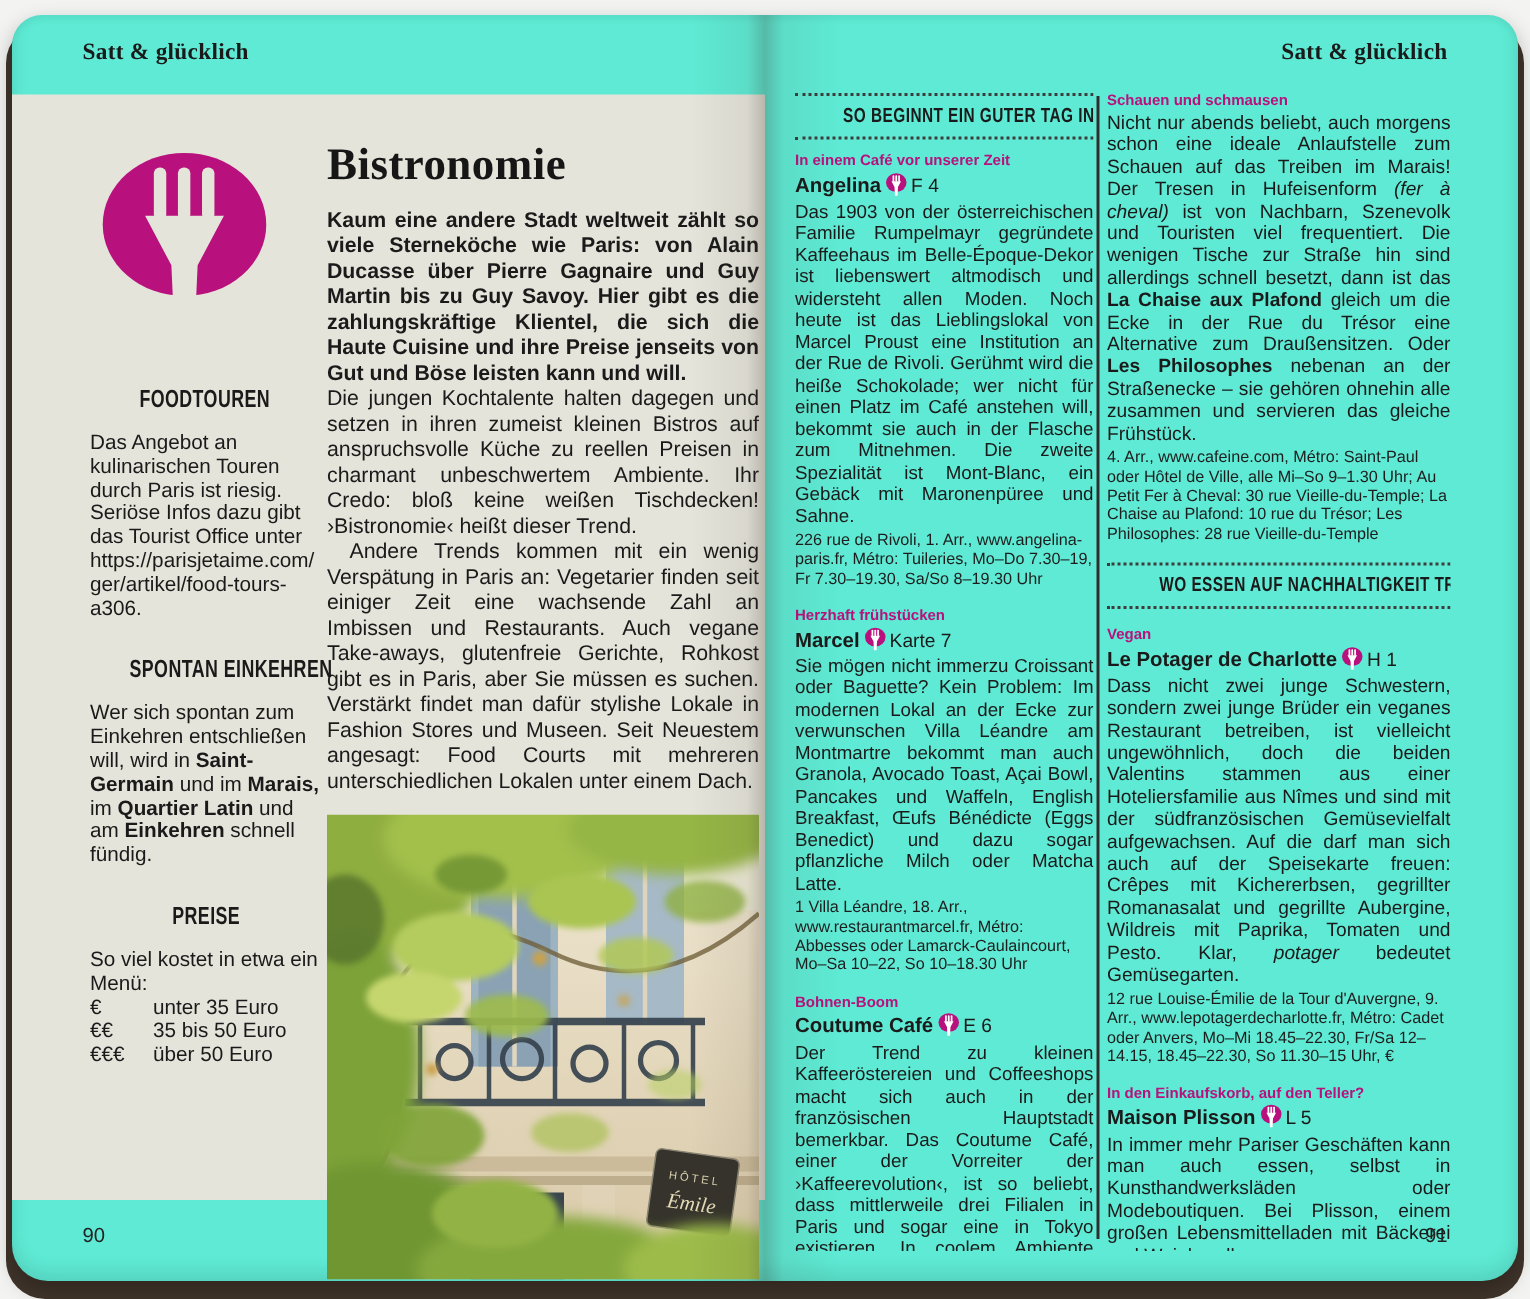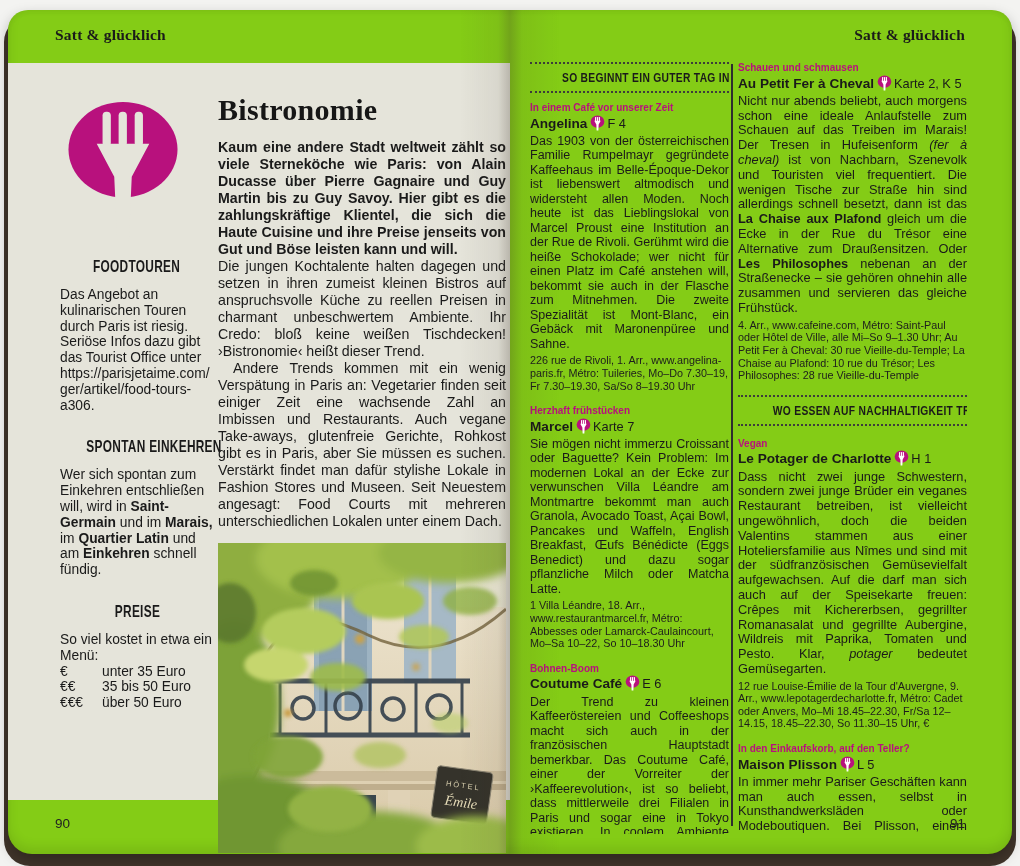--- a/index.html
+++ b/index.html
@@ -1,18 +1,18 @@
 <!DOCTYPE html>
 <html lang="de"><head>
 <meta charset="utf-8">
 <style>
   html,body{margin:0;padding:0;background:#f3f3f1;}
   .stage{position:relative;width:1020px;height:866px;overflow:hidden;font-family:"Liberation Sans",sans-serif;color:#1a1a1a;}
   .book-under{position:absolute;left:4px;right:4px;top:16px;bottom:0;background:#41352b;border-radius:26px;}
-  .spread{position:absolute;left:8px;right:8px;top:10px;height:844px;background:#84cc16;border-radius:20px 20px 24px 24px;overflow:hidden;
+  .spread{position:absolute;left:8px;right:8px;top:10px;height:844px;background:#5eead4;border-radius:20px 20px 24px 24px;overflow:hidden;
     box-shadow:0 6px 14px rgba(0,0,0,.28), inset 0 -6px 12px rgba(0,0,0,.10), inset 0 3px 5px rgba(0,0,0,.04);}
   .spine{position:absolute;left:452px;top:0;width:100px;height:100%;pointer-events:none;
     background:linear-gradient(to right, rgba(60,50,40,0) 0%, rgba(60,50,40,.07) 38%, rgba(60,50,40,.26) 50%, rgba(60,50,40,.07) 62%, rgba(60,50,40,0) 100%);}
   .run-head{position:absolute;top:16px;font-family:"Liberation Serif",serif;font-weight:700;font-size:15.5px;letter-spacing:.2px;}
   .run-head.left{left:47px;}
   .run-head.right{right:47px;text-align:right;}
   .folio{position:absolute;top:806px;font-size:13.5px;color:#222;}
   .folio.left{left:47px;} .folio.right{right:47px;}
 
   
@@ -240,31 +240,20 @@
               </svg></span><span class="loc">E 6</span>
         </div>
         <p class="ebody">Der Trend zu kleinen Kaffeeröstereien und Coffeeshops macht sich auch in der französischen Hauptstadt bemerkbar. Das Coutume Café, einer der Vorreiter der ›Kaffeerevolution‹, ist so beliebt, dass mittlerweile drei Filialen in Paris und sogar eine in Tokyo existieren. In coolem Ambiente gibt's zum hervorragenden Kaffee, Espresso oder Cappuccino auch Frühstück (oder Mittagessen oder Kuchen).</p>
 
       </div>
     </div>
 
     <div class="col col-right">
       <div class="entry">
         <div class="kicker">Schauen und schmausen</div>
-        <div class="nameline">
-          <span class="nm">Au Petit Fer à Cheval</span><span class="pin"><svg viewBox="0 0 100 110" width="15" height="16">
-                <ellipse cx="50" cy="46" rx="47" ry="43" fill="#b8117d"></ellipse>
-                <g fill="#fff">
-                  <rect x="33" y="13" width="8" height="29" rx="3.5"></rect>
-                  <rect x="46" y="13" width="8" height="29" rx="3.5"></rect>
-                  <rect x="59" y="13" width="8" height="29" rx="3.5"></rect>
-                  <path d="M28 40 L72 40 L58 66 L56 106 L44 106 L42 66 Z"></path>
-                </g>
-              </svg></span><span class="loc">Karte 2, K 5</span>
-        </div>
         <p class="ebody"><span>Nicht nur abends beliebt, auch morgens schon eine ideale Anlaufstelle zum Schauen auf das Treiben im Marais! Der Tresen in Hufeisenform </span><span style="font-style: italic;">(fer à cheval)</span><span> ist von Nachbarn, Szenevolk und Touristen viel frequentiert. Die wenigen Tische zur Straße hin sind allerdings schnell besetzt, dann ist das </span><span style="font-weight: 700;">La Chaise aux Plafond</span><span> gleich um die Ecke in der Rue du Trésor eine Alternative zum Draußensitzen. Oder </span><span style="font-weight: 700;">Les Philosophes</span><span> nebenan an der Straßenecke – sie gehören ohnehin alle zusammen und servieren das gleiche Frühstück.</span></p>
         <p class="addr">4. Arr., www.cafeine.com, Métro: Saint-Paul oder Hôtel de Ville, alle Mi–So 9–1.30 Uhr; Au Petit Fer à Cheval: 30 rue Vieille-du-Temple; La Chaise au Plafond: 10 rue du Trésor; Les Philosophes: 28 rue Vieille-du-Temple</p>
       </div>
 
       <div class="banner mid2">
         <span class="cond">WO ESSEN AUF NACHHALTIGKEIT TRIFFT</span>
       </div>
 
       <div class="entry">
         <div class="kicker">Vegan</div>

